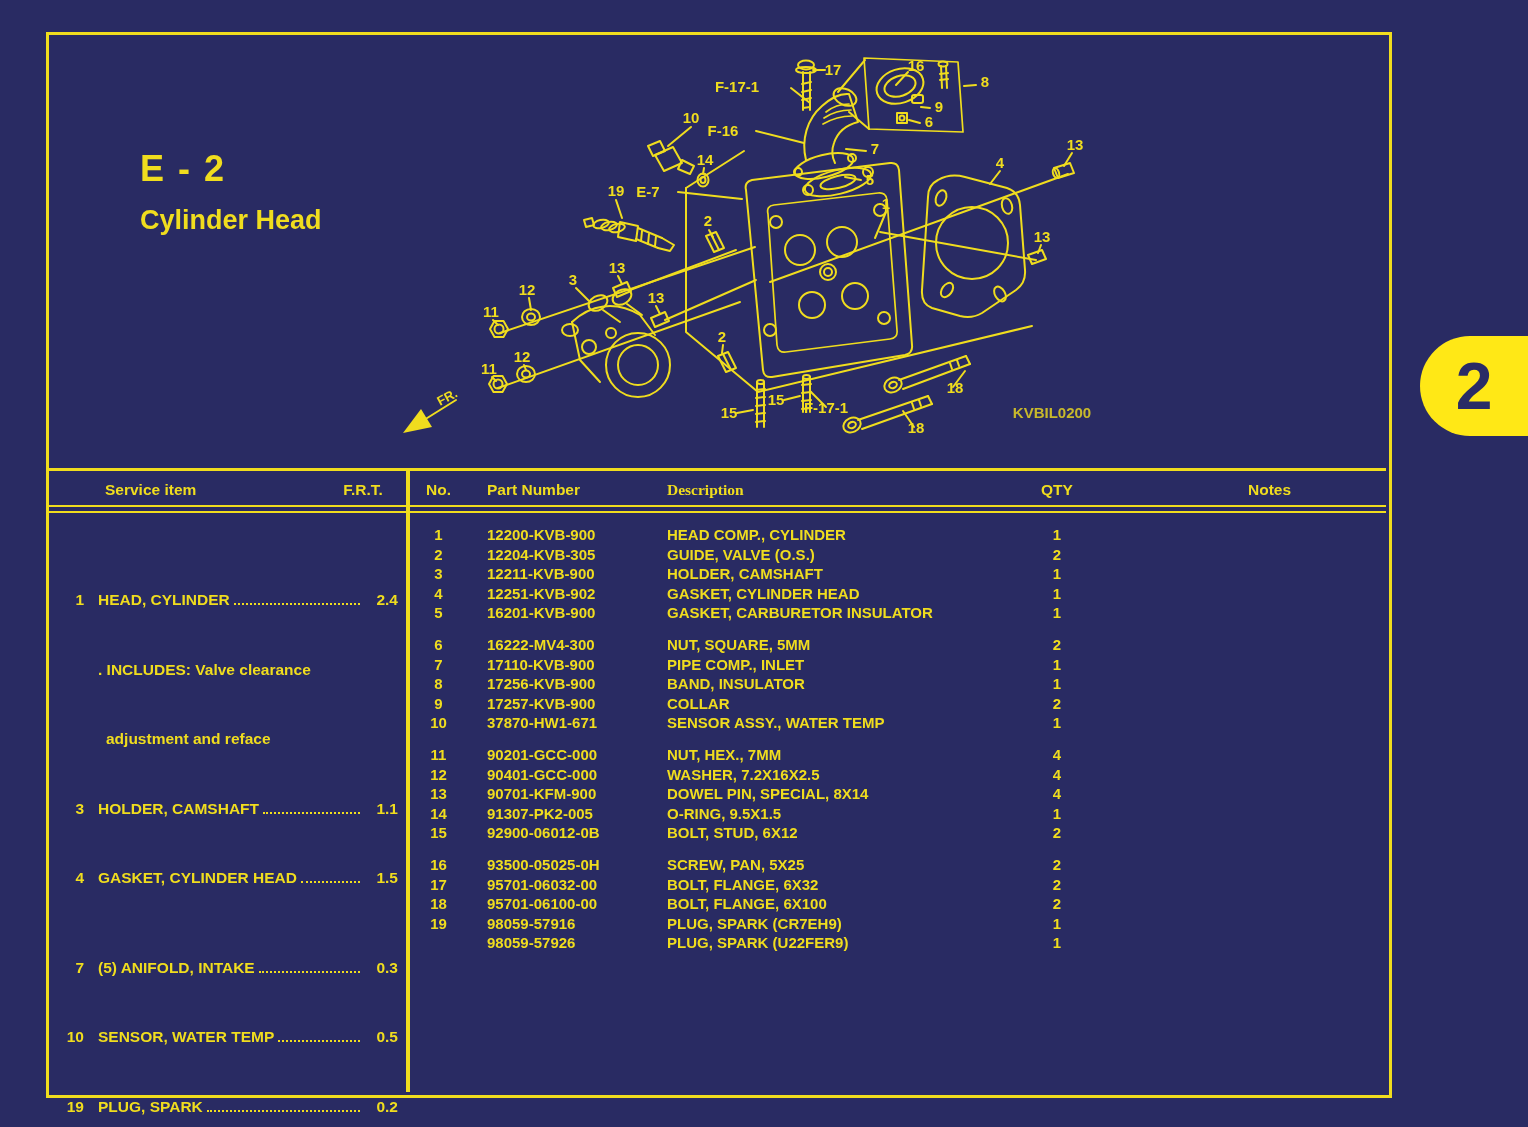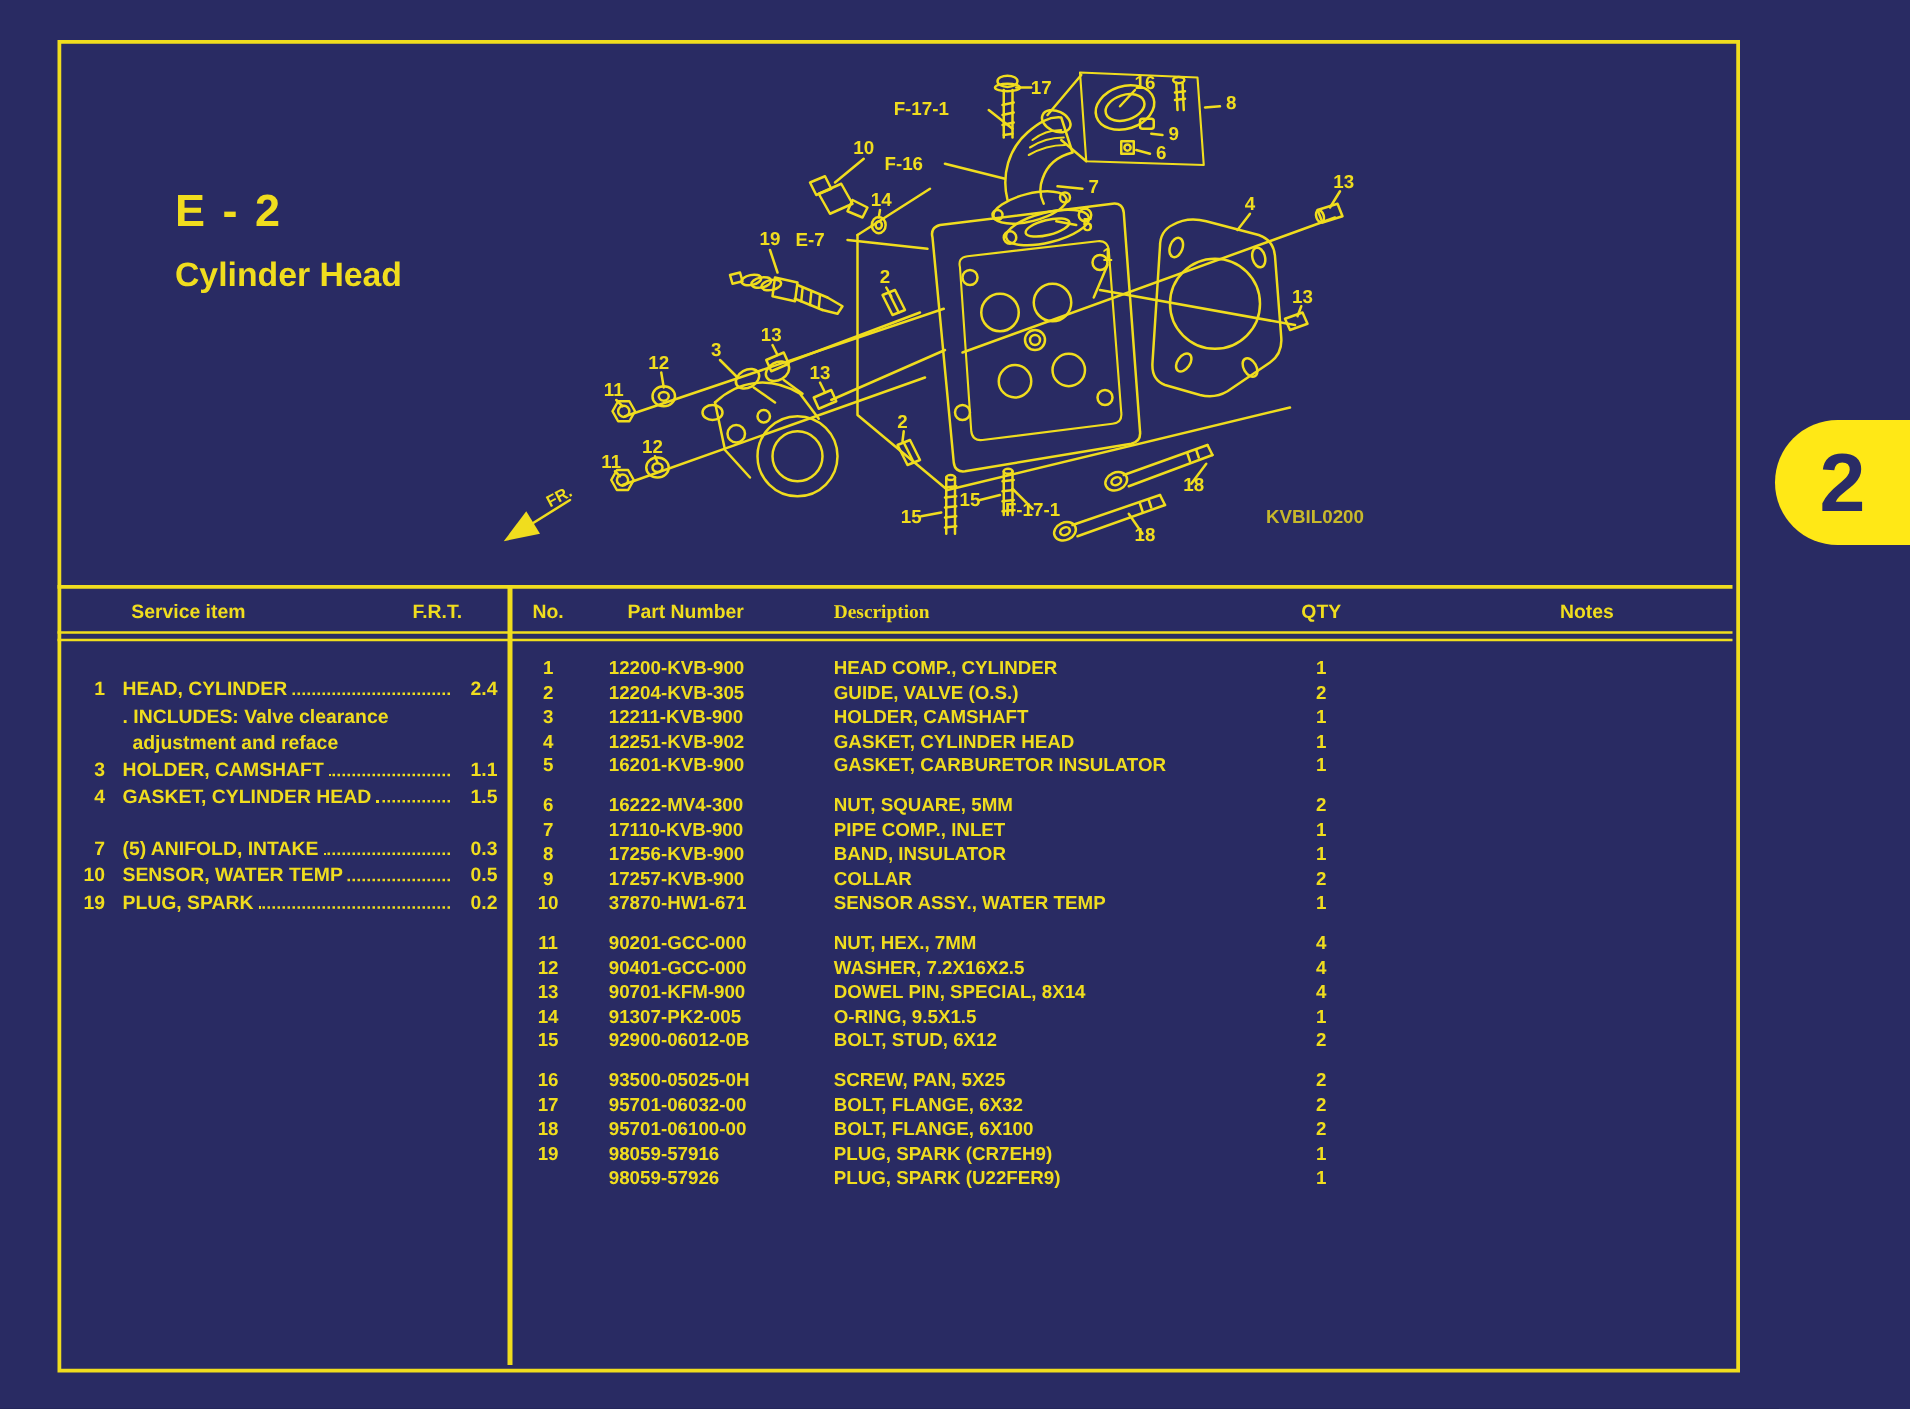--- a/index.html
+++ b/index.html
@@ -10,21 +10,21 @@
   .dline{position:absolute;border-top:2.5px solid #f0dd1e;border-bottom:2.5px solid #f0dd1e;height:4px;}
   .vline{position:absolute;background:#f0dd1e;}
   .title-code{position:absolute;left:140px;top:148px;font-size:36px;letter-spacing:2px;}
   .title-name{position:absolute;left:140px;top:205px;font-size:27px;}
   .th{position:absolute;top:481px;font-size:15.5px;}
   
   #service-rows{position:absolute;left:58px;top:541px;width:340px;font-size:15.5px;}
   .srow{display:flex;align-items:baseline;line-height:21.5px;}
   .srow.gap{margin-top:20px;}
   .sno{width:26px;text-align:right;flex:none;}
-  .sname{margin-left:14px;white-space:pre;}
+  .sname{margin-left:14px;white-space:pre;margin-top:48px;}
   .srow.indent .sname{margin-left:22px;}
   .leader{flex:1;border-bottom:2.5px dotted #f0dd1e;margin:0 4px 4px 4px;min-width:8px;}
   .sfrt{width:34px;text-align:right;flex:none;}
   
   #parts-rows{position:absolute;left:410px;top:525px;width:976px;font-size:15px;}
   .pgroup{margin-bottom:12px;}
   .prow{display:flex;line-height:19.6px;}
   .pno{width:57px;text-align:center;flex:none;}
   .ppart{width:200px;padding-left:20px;flex:none;box-sizing:border-box;}
   .pdesc{width:335px;flex:none;}
@@ -305,23 +305,23 @@
         <text x="916" y="433">18</text>
         <text x="1052" y="418" font-size="10" opacity="0.8">KVBIL0200</text>
       </g>
   </svg>
 
   <div class="hline" style="left:46px;top:468px;width:1340px;height:3px;"></div>
   <div class="dline" style="left:46px;top:505px;width:1340px;"></div>
   <div class="vline" style="left:406px;top:468px;width:3.5px;height:624px;"></div>
 
   <div class="th" style="left:105px;">Service item</div>
-  <div class="th" style="left:330px;width:66px;text-align:left;">F.R.T.</div>
+  <div class="th" style="left:330px;width:66px;text-align:center;">F.R.T.</div>
   <div class="th" style="left:410px;width:57px;text-align:center;">No.</div>
-  <div class="th" style="left:487px;margin-left:15px;">Part Number</div>
+  <div class="th" style="left:487px;">Part Number</div>
   <div class="th" style="left:667px;font-family:Liberation Serif, serif;">Description</div>
   <div class="th" style="left:1012px;width:90px;text-align:center;">QTY</div>
   <div class="th" style="left:1248px;">Notes</div>
 
   <div id="service-rows">
       <div class="srow">
         <span class="sno">1</span>
         <span class="sname">HEAD, CYLINDER</span>
         <span class="leader"></span>
         <span class="sfrt">2.4</span>

